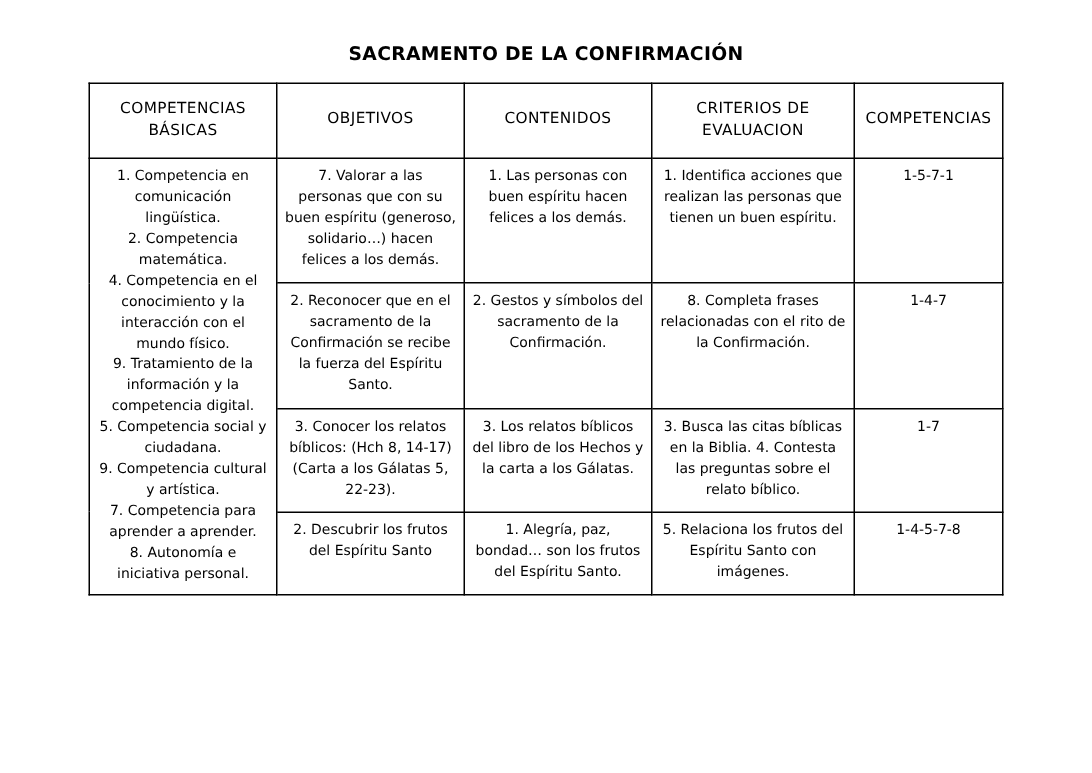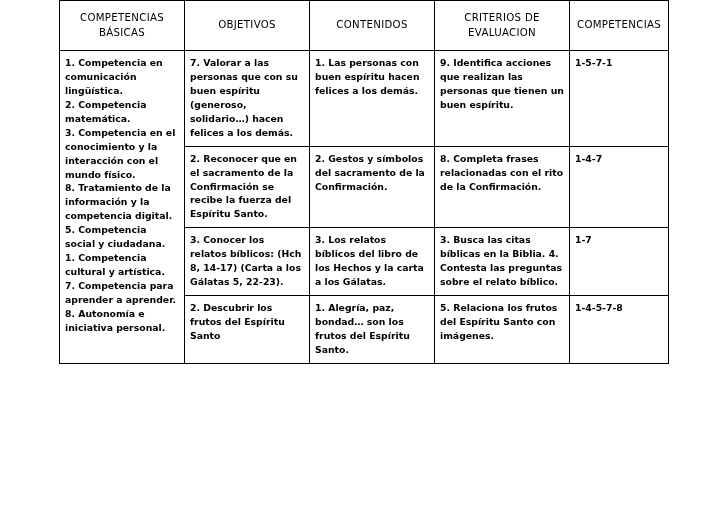--- a/index.html
+++ b/index.html
@@ -36,22 +36,22 @@
     width: 593px;
     table-layout: fixed;
     background: #fff;
   }
   table.matrix td, table.matrix th {
     border: 1px solid #000000;
     vertical-align: top;
     padding: 5px 5px 6px 5px;
     font-size: 9.3px;
     line-height: 1.5;
-    font-weight: bold;
-    text-align: left;
+    font-weight: normal;
+    text-align: center;
     font-family: "DejaVu Sans", "Liberation Sans", sans-serif;
   }
   table.matrix thead th {
     text-align: center;
     vertical-align: middle;
     font-size: 10.2px;
     font-weight: normal;
     letter-spacing: 0.3px;
     padding: 7px 3px 8px 3px;
     height: 34px;
@@ -70,46 +70,47 @@
   .cell-basic .line { display: block; }
   .num-cell {
     font-size: 9.3px;
   }
 </style>
 </head>
 <body>
 
 <div class="page">
 
+  <div class="doc-title">SACRAMENTO DE LA CONFIRMACIÓN</div>
 
   <table class="matrix">
     <thead>
       <tr>
         <th class="col-1">COMPETENCIAS BÁSICAS</th>
         <th class="col-2">OBJETIVOS</th>
         <th class="col-3">CONTENIDOS</th>
         <th class="col-4">CRITERIOS DE EVALUACION</th>
         <th class="col-5">COMPETENCIAS</th>
       </tr>
     </thead>
     <tbody>
       <tr>
         <td class="col-1 cell-basic" rowspan="4">
           <span class="line">1. Competencia en comunicación lingüística.</span>
           <span class="line">2. Competencia matemática.</span>
-          <span class="line">3. Competencia en el conocimiento y la interacción con el mundo físico.</span>
-          <span class="line">8. Tratamiento de la información y la competencia digital.</span>
+          <span class="line">4. Competencia en el conocimiento y la interacción con el mundo físico.</span>
+          <span class="line">9. Tratamiento de la información y la competencia digital.</span>
           <span class="line">5. Competencia social y ciudadana.</span>
-          <span class="line">1. Competencia cultural y artística.</span>
+          <span class="line">9. Competencia cultural y artística.</span>
           <span class="line">7. Competencia para aprender a aprender.</span>
           <span class="line">8. Autonomía e iniciativa personal.</span>
         </td>
         <td class="col-2">7. Valorar a las personas que con su buen espíritu (generoso, solidario…) hacen felices a los demás.</td>
         <td class="col-3">1. Las personas con buen espíritu hacen felices a los demás.</td>
-        <td class="col-4">9. Identifica acciones que realizan las personas que tienen un buen espíritu.</td>
+        <td class="col-4">1. Identifica acciones que realizan las personas que tienen un buen espíritu.</td>
         <td class="col-5 num-cell">1-5-7-1</td>
       </tr>
       <tr>
         <td class="col-2">2. Reconocer que en el sacramento de la Confirmación se recibe la fuerza del Espíritu Santo.</td>
         <td class="col-3">2. Gestos y símbolos del sacramento de la Confirmación.</td>
         <td class="col-4">8. Completa frases relacionadas con el rito de la Confirmación.</td>
         <td class="col-5 num-cell">1-4-7</td>
       </tr>
       <tr>
         <td class="col-2">3. Conocer los relatos bíblicos: (Hch 8, 14-17) (Carta a los Gálatas 5, 22-23).</td>

